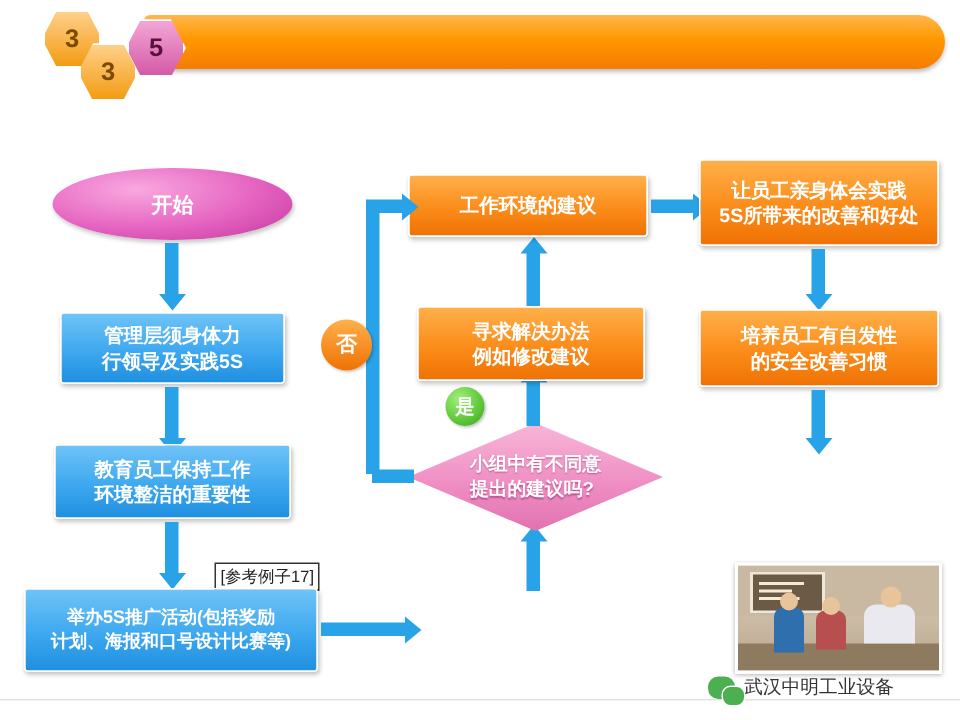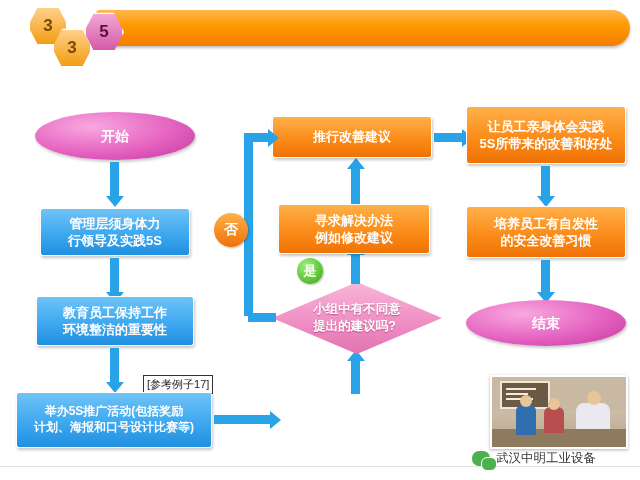--- a/index.html
+++ b/index.html
@@ -205,21 +205,21 @@
   <div class="arrow v" style="left:351px;top:254px;height:30px;"></div>
   <div class="head up" style="left:346.5px;top:244px;"></div>
   <div class="lbl-yes" style="left:297px;top:258px;">是</div>
 
   <div class="node orange" style="left:278px;top:204px;width:152px;height:50px;white-space:pre-line;">寻求解决办法
 例如修改建议</div>
 
   <div class="arrow v" style="left:351px;top:168px;height:36px;"></div>
   <div class="head up" style="left:346.5px;top:158px;"></div>
 
-  <div class="node orange" style="left:272px;top:116px;width:160px;height:42px;">推行改善建议</div>
+  <div class="node orange" style="left:272px;top:116px;width:160px;height:42px;">工作环境的建议</div>
 
   <div class="arrow h" style="left:248px;top:313px;width:28px;"></div>
   <div class="arrow v" style="left:244px;top:140px;height:176px;"></div>
   <div class="arrow h" style="left:244px;top:133px;width:28px;"></div>
   <div class="head right" style="left:268px;top:128.5px;"></div>
   <div class="lbl-no" style="left:214px;top:213px;">否</div>
 
   <div class="arrow h" style="left:434px;top:133px;width:32px;"></div>
   <div class="head right" style="left:462px;top:128.5px;"></div>
 
@@ -228,21 +228,20 @@
 
   <div class="arrow v" style="left:541px;top:166px;height:32px;"></div>
   <div class="head down" style="left:536.5px;top:196px;"></div>
 
   <div class="node orange" style="left:466px;top:206px;width:160px;height:52px;white-space:pre-line;">培养员工有自发性
 的安全改善习惯</div>
 
   <div class="arrow v" style="left:541px;top:260px;height:34px;"></div>
   <div class="head down" style="left:536.5px;top:292px;"></div>
 
-  <div class="node ellipse end" style="left:466px;top:300px;width:160px;height:46px;">结束</div>
 
   <div class="photo">
     <div class="wall"></div>
     <div class="board">
       <i style="left:4px;top:5px;width:30px;"></i>
       <i style="left:4px;top:10px;width:22px;"></i>
       <i style="left:4px;top:15px;width:27px;"></i>
     </div>
     <div class="desk"></div>
     <div class="person" style="left:24px;top:28px;height:30px;background:#2f6fae;"></div>

